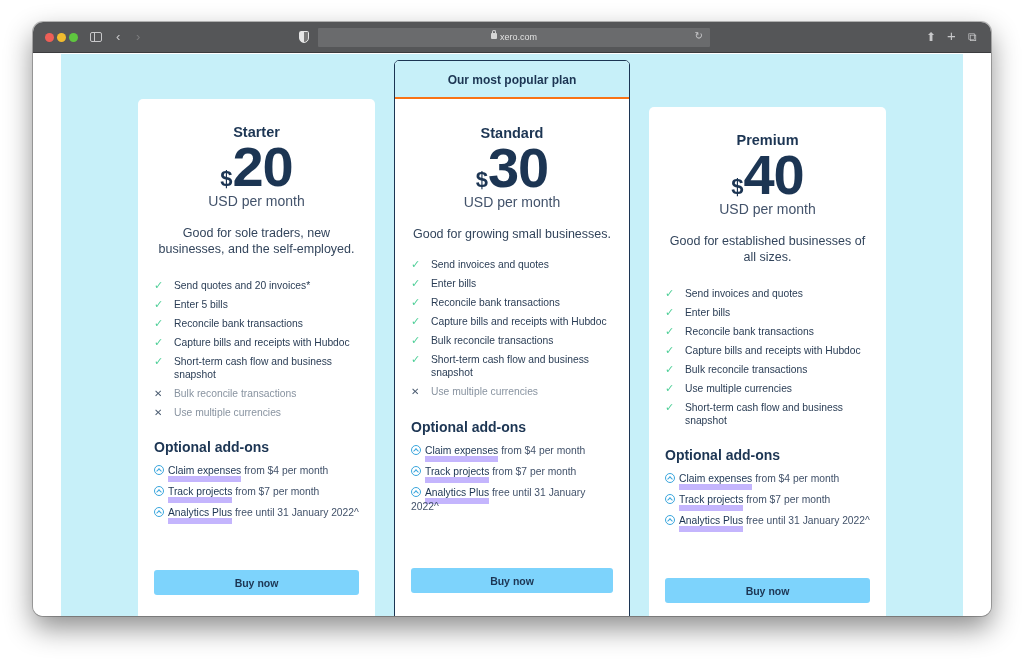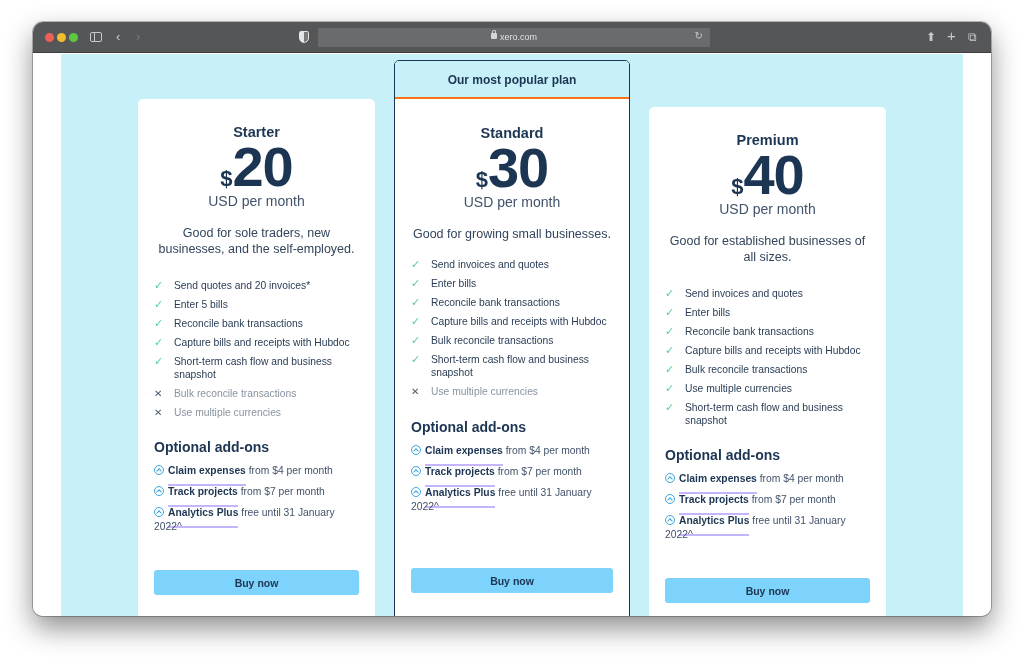--- a/index.html
+++ b/index.html
@@ -68,21 +68,21 @@
     .card.standard .addons-title { margin-top: 21px; }
     .addon { font-size: 10.3px; line-height: 14px; color: #42526a; margin: 0 14px 7px 16px; }
     .addon .addon-icon {
       display: inline-block; width: 10px; height: 10px; border: 1.2px solid #3aa6dd; border-radius: 50%;
       position: relative; top: 1px; margin-right: 4px;
     }
     .addon .addon-icon::after {
       content: ""; position: absolute; left: 2.4px; top: 3.2px; width: 3px; height: 3px;
       border-left: 1.2px solid #3aa6dd; border-top: 1.2px solid #3aa6dd; transform: rotate(45deg);
     }
-    .addon .addon-link { font-weight: bold; color: #1c3553; text-decoration: none; border-bottom: 2px solid #c4b5fd; padding-bottom: 8px; }
+    .addon .addon-link { font-weight: normal; color: #1c3553; text-decoration: none; border-bottom: 6px solid #c4b5fd; padding-bottom: 0; }
 
     .buy-button {
       position: absolute; left: 16px; right: 16px; height: 25px; background: #7dd3fc;
       border: none; border-radius: 3px; color: #1c3553; font-weight: bold; font-size: 10.5px;
       font-family: "Liberation Sans", sans-serif; cursor: pointer; text-align: center;
     }
     .card.starter .buy-button, .card.premium .buy-button { top: 471px; }
     .card.standard .buy-button { top: 507px; left: 16px; right: 16px; }
   </style>
 </head>

